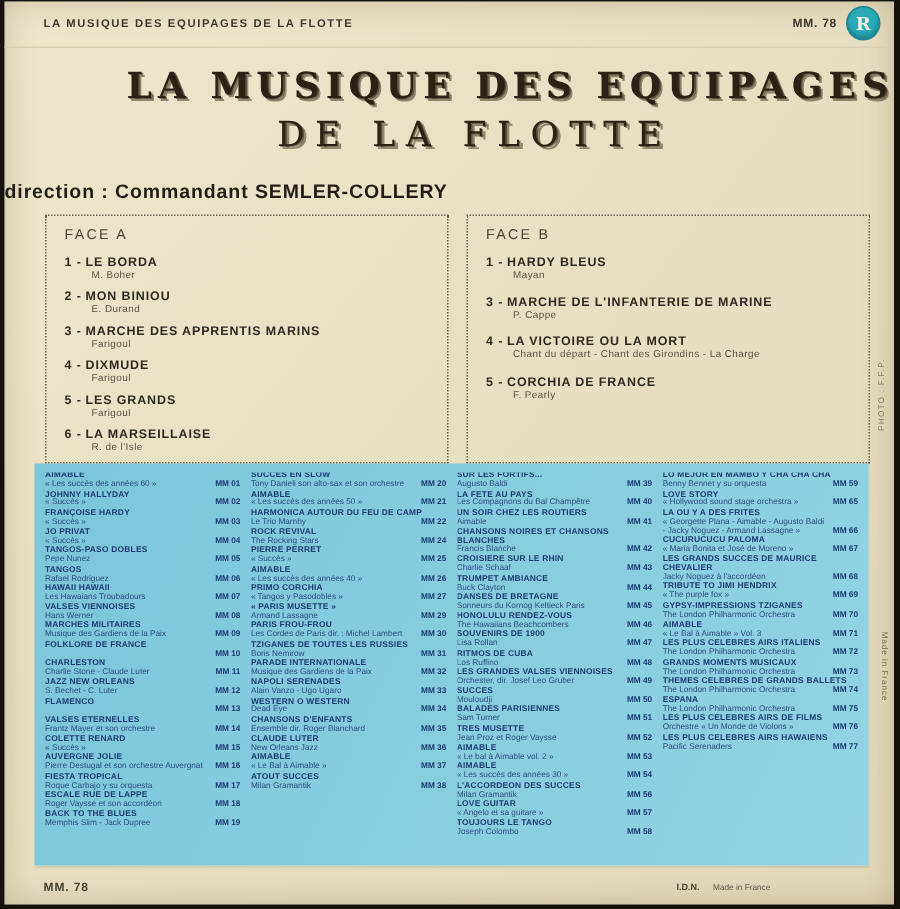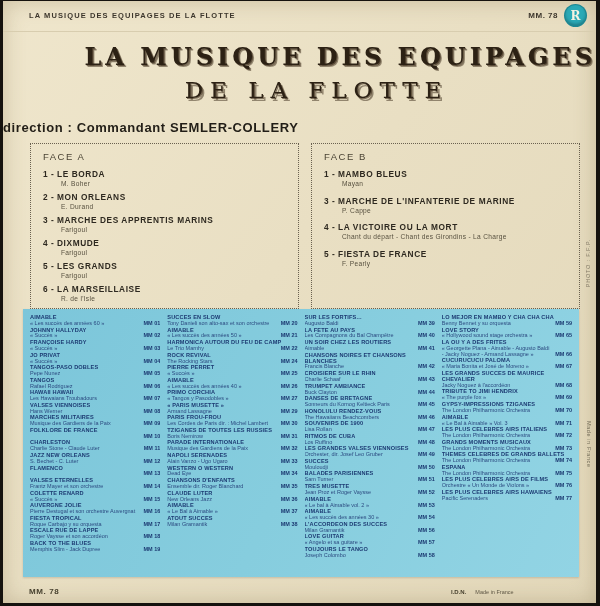--- a/index.html
+++ b/index.html
@@ -81,21 +81,21 @@
       <div class="face-box face-a">
         <div class="face-label">FACE A</div>
         <div>
 
             <div class="track">
               <div class="t-line"><span class="t-num">1 -</span><span>LE BORDA</span></div>
               <div class="t-credit">M. Boher</div>
             </div>
 
             <div class="track">
-              <div class="t-line"><span class="t-num">2 -</span><span>MON ORLEANS</span></div>
+              <div class="t-line"><span class="t-num">2 -</span><span>MON BINIOU</span></div>
               <div class="t-credit">E. Durand</div>
             </div>
 
             <div class="track">
               <div class="t-line"><span class="t-num">3 -</span><span>MARCHE DES APPRENTIS MARINS</span></div>
               <div class="t-credit">Farigoul</div>
             </div>
 
             <div class="track">
               <div class="t-line"><span class="t-num">4 -</span><span>DIXMUDE</span></div>
@@ -111,37 +111,37 @@
               <div class="t-line"><span class="t-num">6 -</span><span>LA MARSEILLAISE</span></div>
               <div class="t-credit">R. de l'Isle</div>
             </div>
           </div>
       </div>
       <div class="face-box face-b">
         <div class="face-label">FACE B</div>
         <div>
 
             <div class="track">
-              <div class="t-line"><span class="t-num">1 -</span><span>MAMBO BLEUS</span></div>
+              <div class="t-line"><span class="t-num">1 -</span><span>HARDY BLEUS</span></div>
               <div class="t-credit">Mayan</div>
             </div>
 
 
             <div class="track">
               <div class="t-line"><span class="t-num">3 -</span><span>MARCHE DE L'INFANTERIE DE MARINE</span></div>
               <div class="t-credit">P. Cappe</div>
             </div>
 
             <div class="track">
               <div class="t-line"><span class="t-num">4 -</span><span>LA VICTOIRE OU LA MORT</span></div>
               <div class="t-credit">Chant du départ - Chant des Girondins - La Charge</div>
             </div>
 
             <div class="track">
-              <div class="t-line"><span class="t-num">5 -</span><span>FIESTA DE FRANCE</span></div>
+              <div class="t-line"><span class="t-num">5 -</span><span>CORCHIA DE FRANCE</span></div>
               <div class="t-credit">F. Pearly</div>
             </div>
           </div>
       </div>
     </div>
 
     <div class="photo-credit">PHOTO : F.F.P.</div>
 
     <div class="panel">
       <div class="cat-col">

